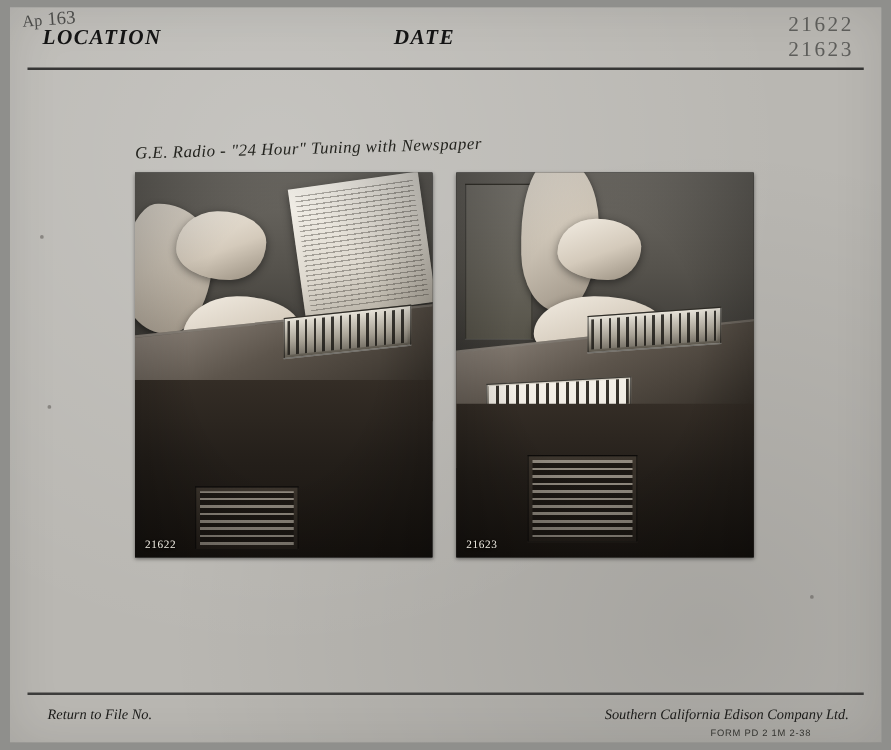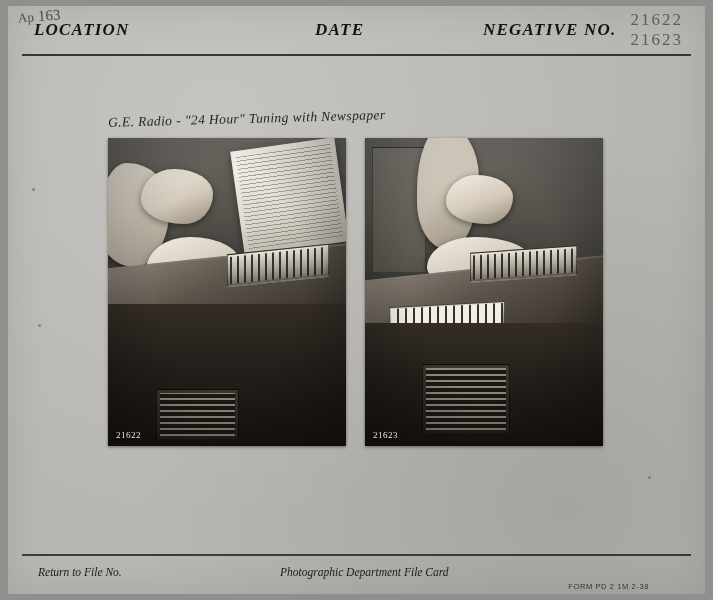--- a/index.html
+++ b/index.html
@@ -273,21 +273,20 @@
 
 <div class="page">
   <div class="card">
 
     <div class="corner-scribble">
       <span>Ap</span><span class="num">163</span>
     </div>
 
     <div class="hdr-label hdr-location">LOCATION</div>
     <div class="hdr-label hdr-date">DATE</div>
-    <div class="hdr-label hdr-negative">NEGATIVE NO.</div>
 
     <div class="neg-num neg-num-1">21622</div>
     <div class="neg-num neg-num-2">21623</div>
 
     <div class="header-rule"></div>
 
     <div class="caption-hand">G.E. Radio - "24 Hour" Tuning with Newspaper</div>
 
     <div class="photo photo-left">
       <div class="scene">
@@ -325,17 +324,17 @@
       </div>
     </div>
 
     <div class="speck" style="left:24px;top:182px;"></div>
     <div class="speck" style="left:30px;top:318px;"></div>
     <div class="speck" style="left:640px;top:470px;"></div>
 
     <div class="footer-rule"></div>
 
     <div class="footer-text ft-left">Return to File No.</div>
-    <div class="footer-text ft-center">Photographic Department File Card</div>
+    <div class="footer-text ft-right">Southern California Edison Company Ltd.</div>
     <div class="ft-form">FORM PD 2  1M  2-38</div>
 
   </div>
 </div>
 
 </body></html>

